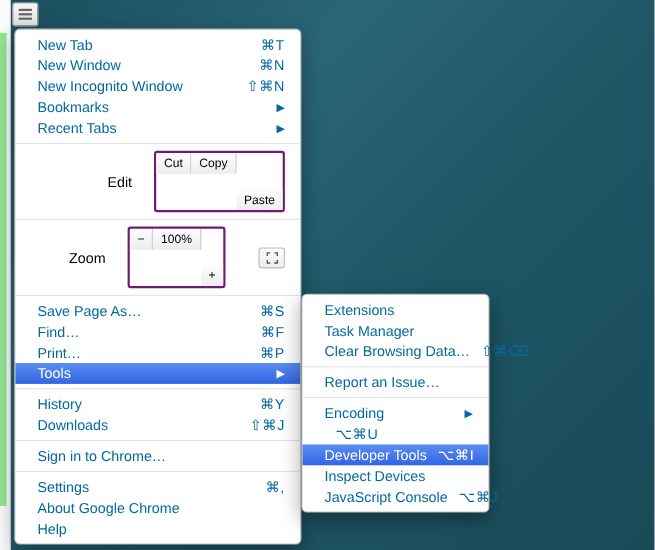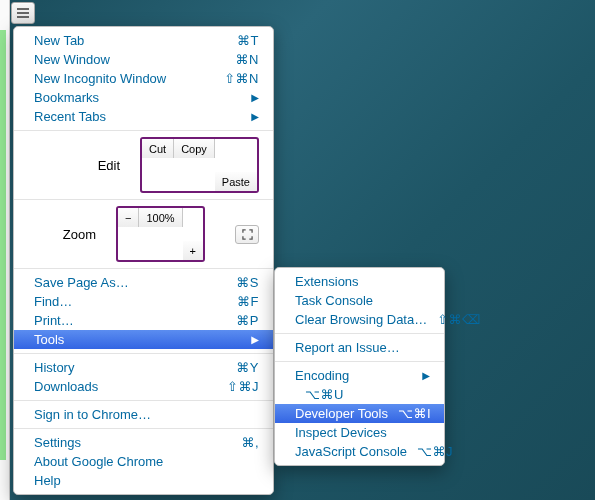--- a/index.html
+++ b/index.html
@@ -222,21 +222,21 @@
     </div>
     <div class="item">
       <span class="label">Help</span>
     </div>
   </div>
 <div class="menu sub-menu" id="sub-menu">
     <div class="item">
       <span class="label">Extensions</span>
     </div>
     <div class="item">
-      <span class="label">Task Console</span>
+      <span class="label">Task Manager</span>
     </div>
     <div class="item">
       <span class="label">Clear Browsing Data…</span>
       <span class="shortcut">⇧⌘⌫</span>
     </div>
     <div class="sep"></div>
     <div class="item">
       <span class="label">Report an Issue…</span>
     </div>
     <div class="sep"></div>

